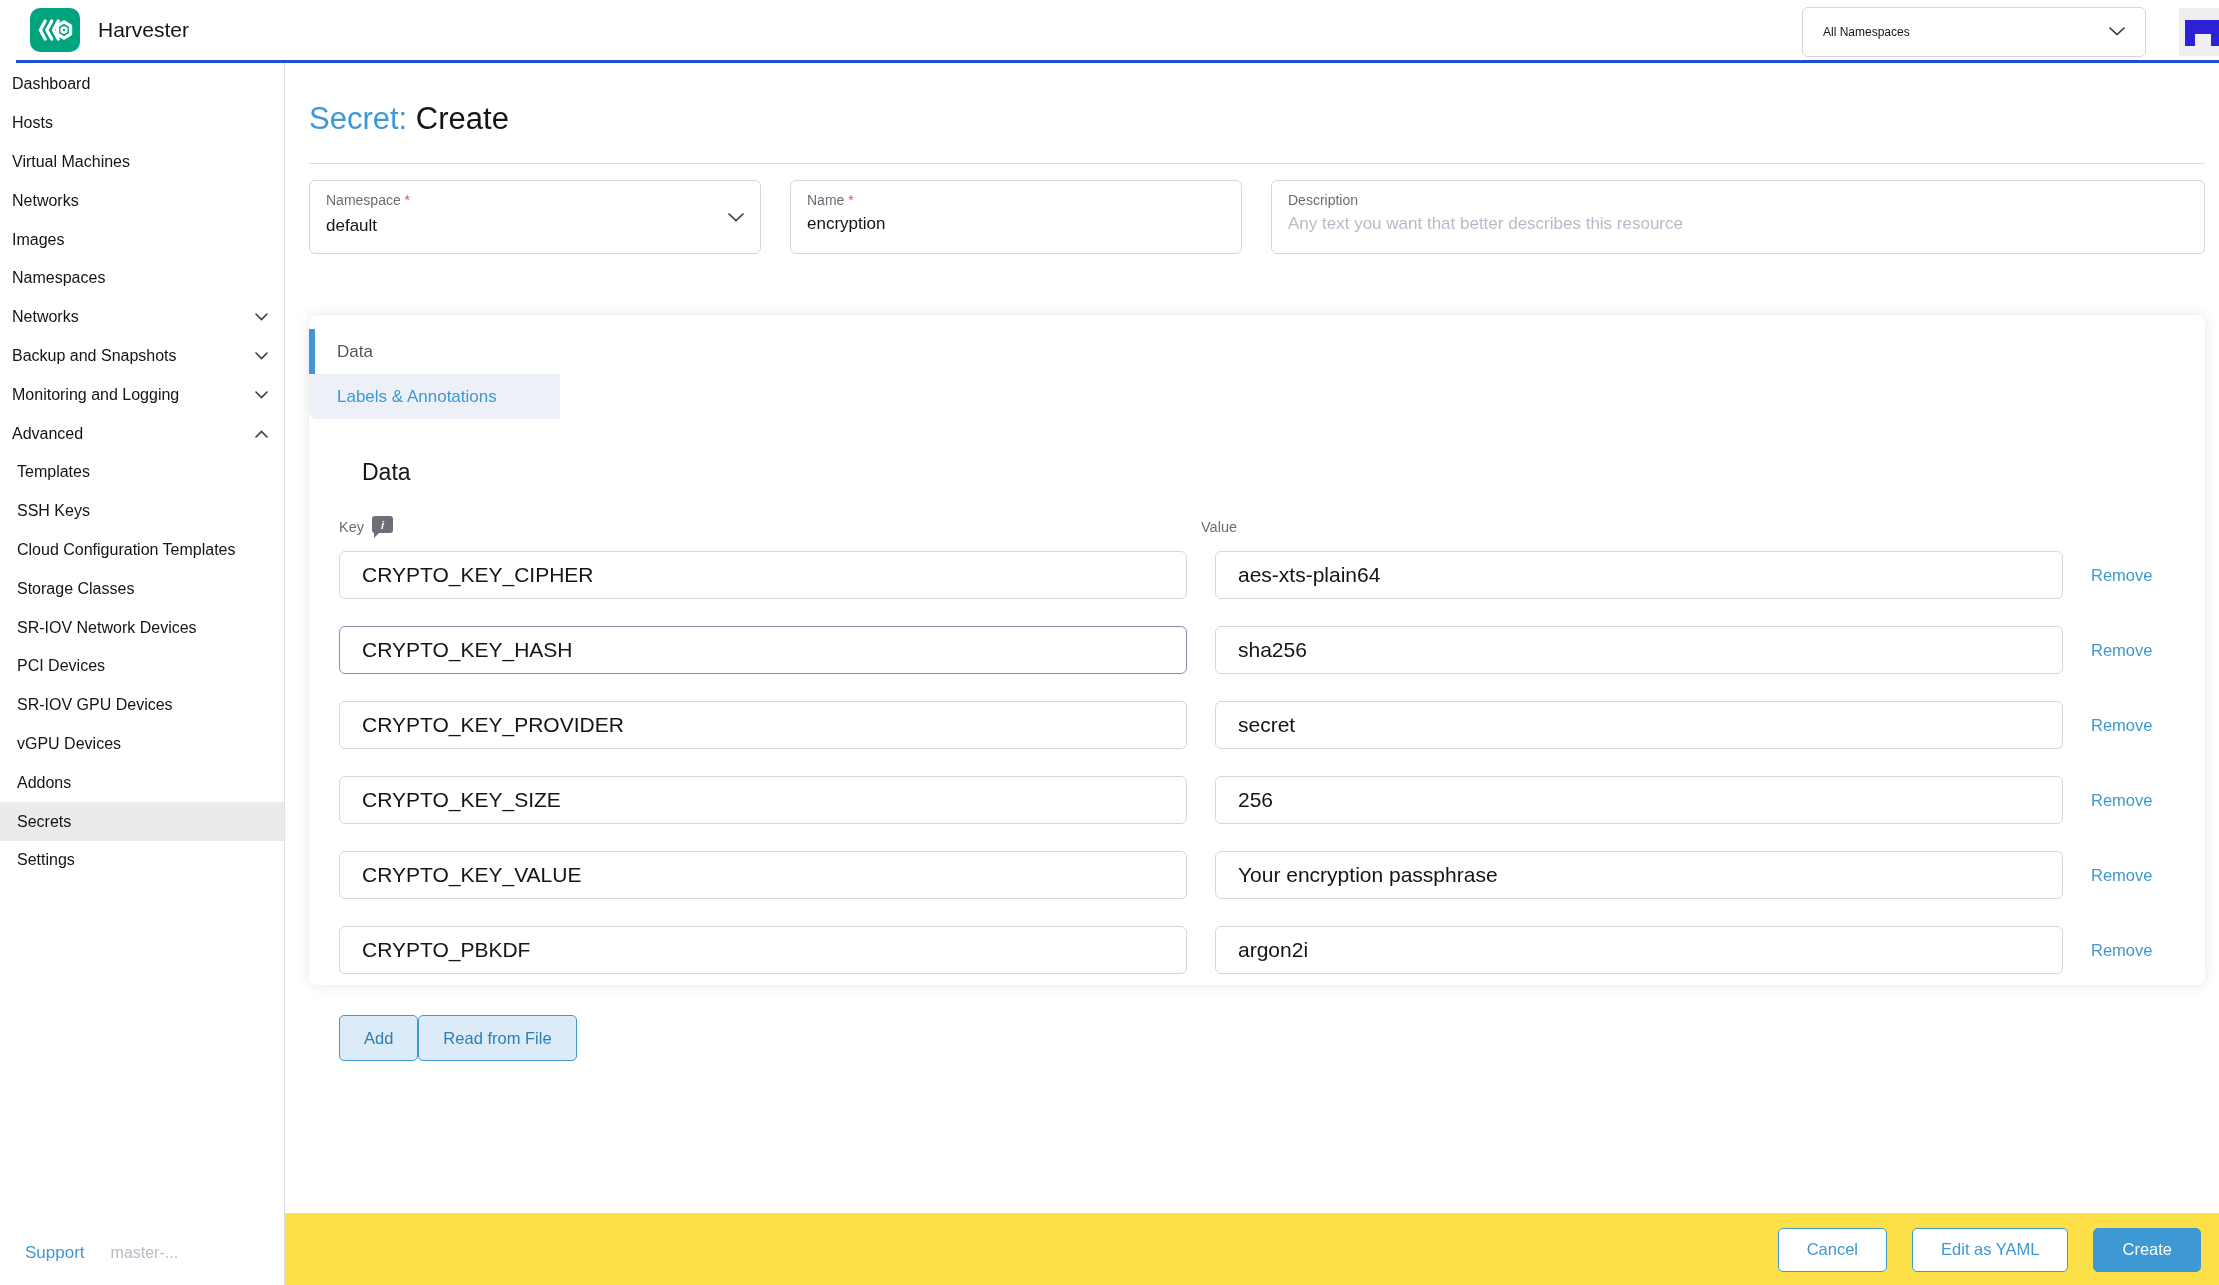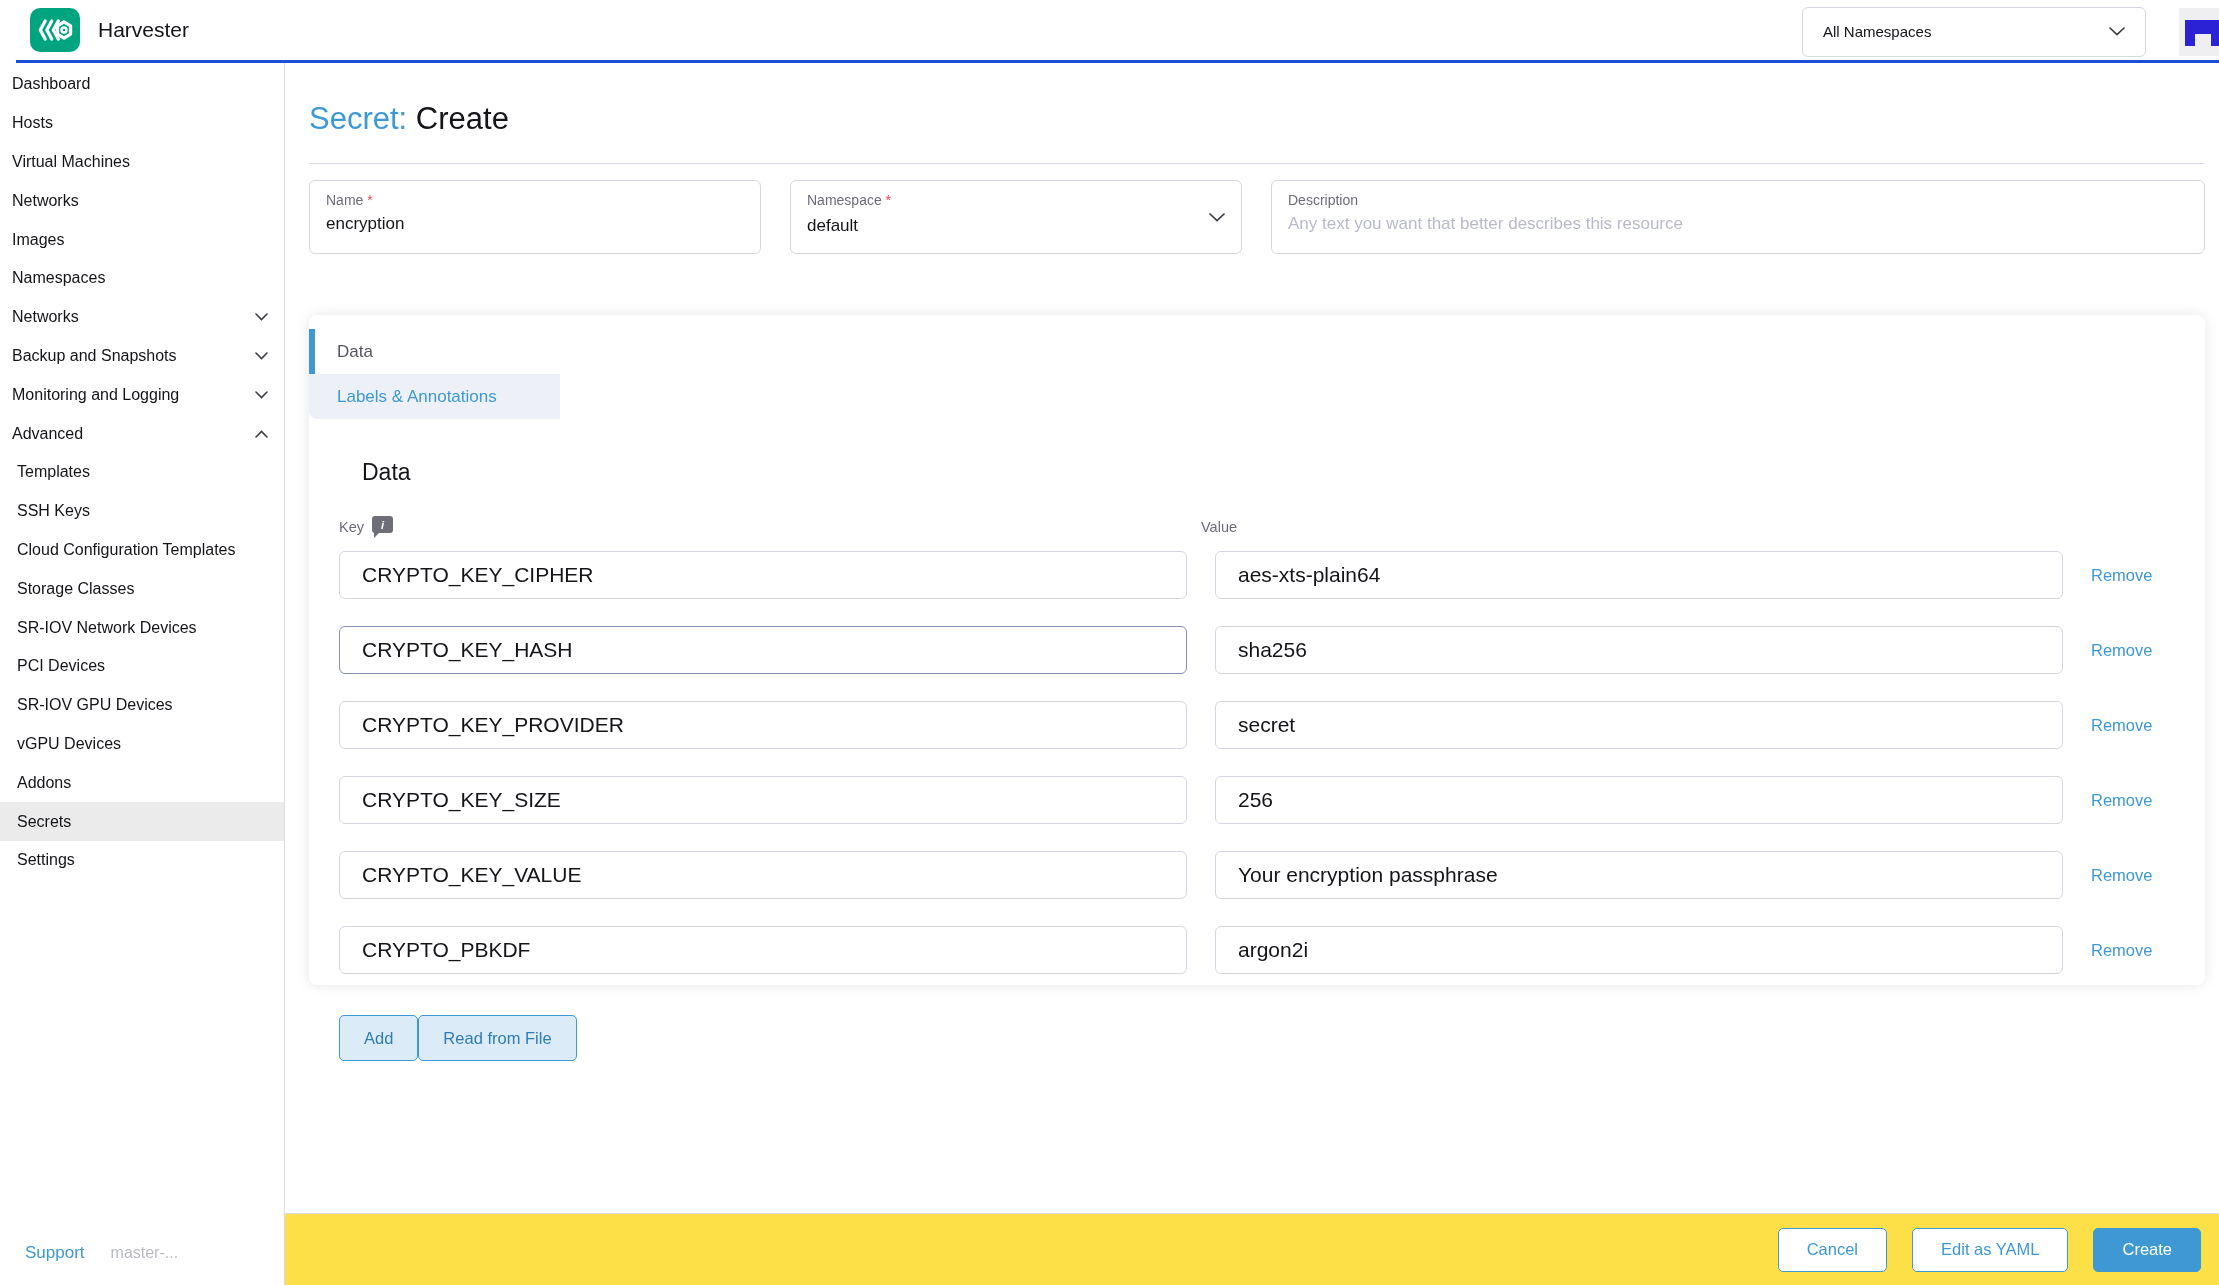--- a/index.html
+++ b/index.html
@@ -10,21 +10,21 @@
   }
 
   
   .header { position:absolute; top:0; left:16px; width:2219px; height:63px;
     border-bottom:3px solid #1d4ed8; display:flex; align-items:center; background:#fff; z-index:5; }
   .logo { width:50px; height:44px; background:#00a580; border-radius:10px; margin-left:14px;
     display:flex; align-items:center; justify-content:center; flex:none; }
   .app-name { margin-left:18px; font-size:21px; color:#141419; }
   .header-right { position:absolute; right:8px; top:0; height:63px; display:flex; align-items:center; gap:33px; }
   .ns-select { width:344px; height:50px; border:1px solid #d5d7e0; border-radius:6px;
-    display:flex; align-items:center; justify-content:space-between; padding:0 20px; font-size:15px;
+    display:flex; align-items:center; justify-content:space-between; padding:0 20px; font-size:12px;
     background:#fff; cursor:pointer; }
   .avatar { width:48px; height:48px; flex:none; }
 
   
   .sidebar { position:absolute; top:63px; left:0; width:285px; bottom:0;
     border-right:1px solid #dcdee7; background:#fff; }
   .nav { padding-top:2px; }
   .nav-item { height:38.8px; display:flex; align-items:center; padding-left:12px; padding-right:14px;
     font-size:16px; position:relative; cursor:pointer; color:#141419; }
   .nav-item.child { padding-left:17px; }
@@ -220,38 +220,38 @@
 </aside>
 
 <main class="main">
   <h1 class="page-title">
     <span class="res">Secret:</span>
     <span>Create</span>
   </h1>
   <hr class="title-rule">
 
   <div class="form-row">
+    <div class="field ns">
+      <div class="flabel">
+        <span>Namespace</span>
+        <span class="req">*</span>
+      </div>
+      <div class="fvalue">default</div>
+      <span class="chev">
+        <svg width="16" height="9" viewBox="0 0 16 9" fill="none">
+            <path d="M1 1l7 6.5L15 1" stroke="#3c3c44" stroke-width="1.7" stroke-linecap="round"></path>
+          </svg>
+      </span>
+    </div>
     <div class="field nm">
       <div class="flabel">
         <span>Name</span>
         <span class="req">*</span>
       </div>
       <input type="text" value="encryption" style="">
-    </div>
-    <div class="field ns">
-      <div class="flabel">
-        <span>Namespace</span>
-        <span class="req">*</span>
-      </div>
-      <div class="fvalue">default</div>
-      <span class="chev">
-        <svg width="16" height="9" viewBox="0 0 16 9" fill="none">
-            <path d="M1 1l7 6.5L15 1" stroke="#3c3c44" stroke-width="1.7" stroke-linecap="round"></path>
-          </svg>
-      </span>
     </div>
     <div class="field desc">
       <div class="flabel">
         <span>Description</span>
       </div>
       <input type="text" placeholder="Any text you want that better describes this resource" style="">
     </div>
   </div>
 
   <section class="card">

